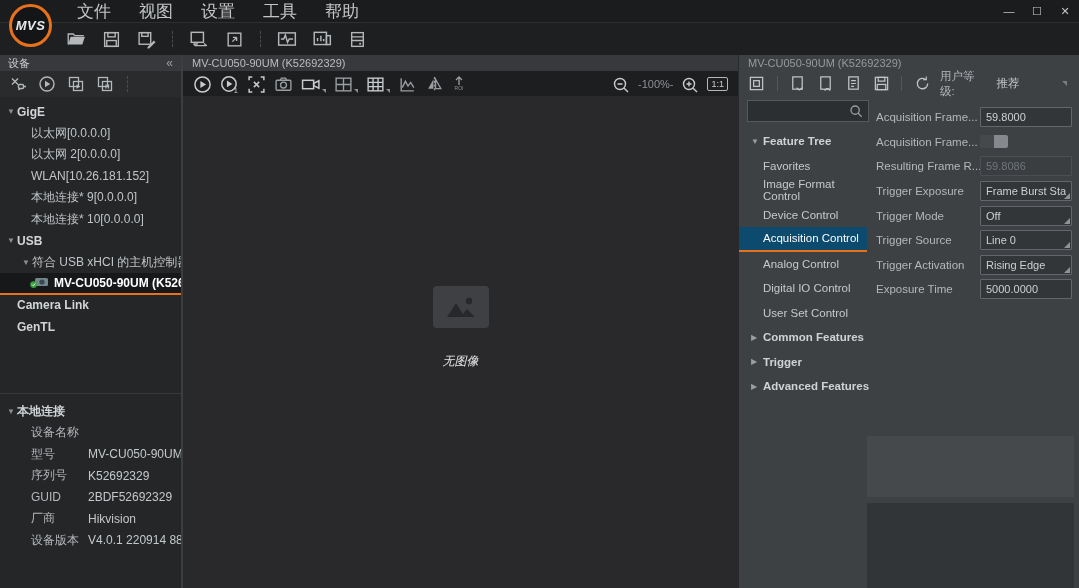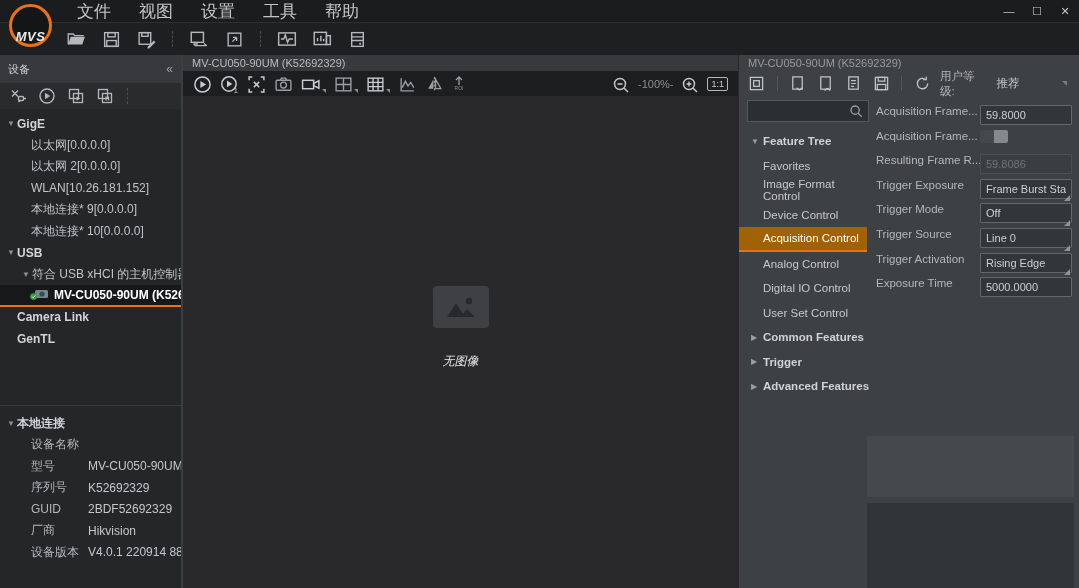--- a/index.html
+++ b/index.html
@@ -3,40 +3,40 @@
 <meta charset="utf-8">
 <style>
   * { margin:0; padding:0; box-sizing:border-box; }
   html,body { width:1079px; height:588px; background:#1b1c1d; overflow:hidden;
     font-family:"Liberation Sans","DejaVu Sans",sans-serif; }
   #app { position:relative; width:1079px; height:588px; color:#c2c5c7; font-size:12px; }
 
   
   .titlebar { height:22px; background:#1b1c1d; display:flex; align-items:center; position:relative; }
   .logo { position:absolute; left:9px; top:4px; width:43px; height:43px; border-radius:50%;
-    background:#141516; border:3px solid #e8721c; z-index:5; display:flex; align-items:flex-end; justify-content:center; }
+    background:#141516; border:3px solid #e8721c; z-index:5; display:flex; align-items:center; justify-content:center; }
   .logo span { color:#e9eaeb; font-weight:bold; font-style:italic; font-size:13px; letter-spacing:.5px; }
   .menubar { display:flex; margin-left:64px; gap:2px; }
   .menu-item { padding:3px 13px; color:#c3c6c8; font-size:17px; cursor:default; }
   .wincontrols { margin-left:auto; display:flex; }
   .wbtn { width:28px; height:22px; display:flex; align-items:center; justify-content:center;
     color:#c3c6c8; font-size:11px; }
 
   
   .toolbar { height:33px; background:#1e1f20; border-top:1px solid #2e2f30; display:flex;
     align-items:center; padding-left:64px; gap:11px; }
   .tbtn { width:24px; height:24px; display:flex; align-items:center; justify-content:center; }
   .tb-div { width:1px; height:16px; border-left:1px dashed #4a4c4e; margin:0 3px; }
 
   
   .main { display:flex; height:533px; }
 
   
   .sidebar { width:181px; background:#242628; display:flex; flex-direction:column; }
-  .side-header { height:28px; background:#37393c; display:flex; align-items:center;
+  .side-header { height:16px; background:#37393c; display:flex; align-items:center;
     padding:0 8px; color:#cfd2d4; font-size:11px; }
   .side-header .collapse { margin-left:auto; color:#9b9ea1; font-size:12px; }
   .side-tools { height:26px; display:flex; align-items:center; gap:9px; padding-left:8px; background:#292b2d; }
   .sbtn { width:20px; height:20px; display:flex; align-items:center; justify-content:center; }
   .dev-tree { height:296px; padding-top:4px; }
   .trow { height:21.5px; display:flex; align-items:center; color:#c2c5c7; }
   .trow .caret { width:12px; color:#8b8f93; font-size:9px; text-align:center; flex:none; }
   .trow.grp { padding-left:5px; font-weight:bold; color:#d2d5d7; }
   .trow.sub { padding-left:31px; }
   .trow.sub2 { padding-left:20px; }
@@ -86,23 +86,23 @@
   .rp-body { position:relative; flex:1; }
   .searchbox { position:absolute; left:8px; top:4px; width:122px; height:22px; background:#2c2f32;
     border:1px solid #56595c; display:flex; align-items:center; }
   .searchbox input { flex:1; min-width:0; background:transparent; border:none; outline:none;
     color:#c5c8ca; font-size:11px; padding:0 4px; font-family:inherit; }
   .searchbtn { width:24px; height:20px; display:flex; align-items:center; justify-content:center; }
   .ft-tree { position:absolute; left:0; top:33px; width:132px; }
   .frow { height:24.5px; display:flex; align-items:center; padding-left:12px; color:#c6c9cb; font-size:11.5px; }
   .frow .caret { width:12px; color:#9b9ea1; font-size:9px; flex:none; }
   .frow.grp { font-weight:bold; color:#d0d3d5; }
-  .frow.sel { background:#a16207; border-bottom:2px solid #e8721c; color:#fcfcfc; margin-right:4px; }
+  .frow.sel { background:#0c4a6e; border-bottom:2px solid #e8721c; color:#fcfcfc; margin-right:4px; }
   .props { position:absolute; left:137px; top:9px; width:196px; }
-  .prow { height:24.6px; display:flex; }
+  .prow { height:24.6px; display:flex; align-items:center; }
   .plabel { flex:1; color:#b4b7ba; font-size:11.5px; white-space:nowrap; overflow:hidden; }
   .pctrl { width:92px; flex:none; position:relative; }
   .pinput { width:92px; height:20px; background:#323639; border:1px solid #63676b; color:#cdd0d2;
     font-size:11px; padding:0 5px; font-family:inherit; border-radius:1px; }
   .pinput:disabled { background:#3b3e41; border-color:#4b4f53; color:#70757a; }
   .pselect { width:92px; height:20px; background:#323639; border:1px solid #63676b; color:#cdd0d2;
     font-size:11px; padding:0 5px; display:flex; align-items:center; border-radius:1px; }
   .pselect .corner { position:absolute; right:2px; bottom:2px; width:0; height:0;
     border-left:6px solid transparent; border-bottom:6px solid #8e9397; }
   .toggle { width:28px; height:13px; display:flex; border-radius:2px; overflow:hidden; }

